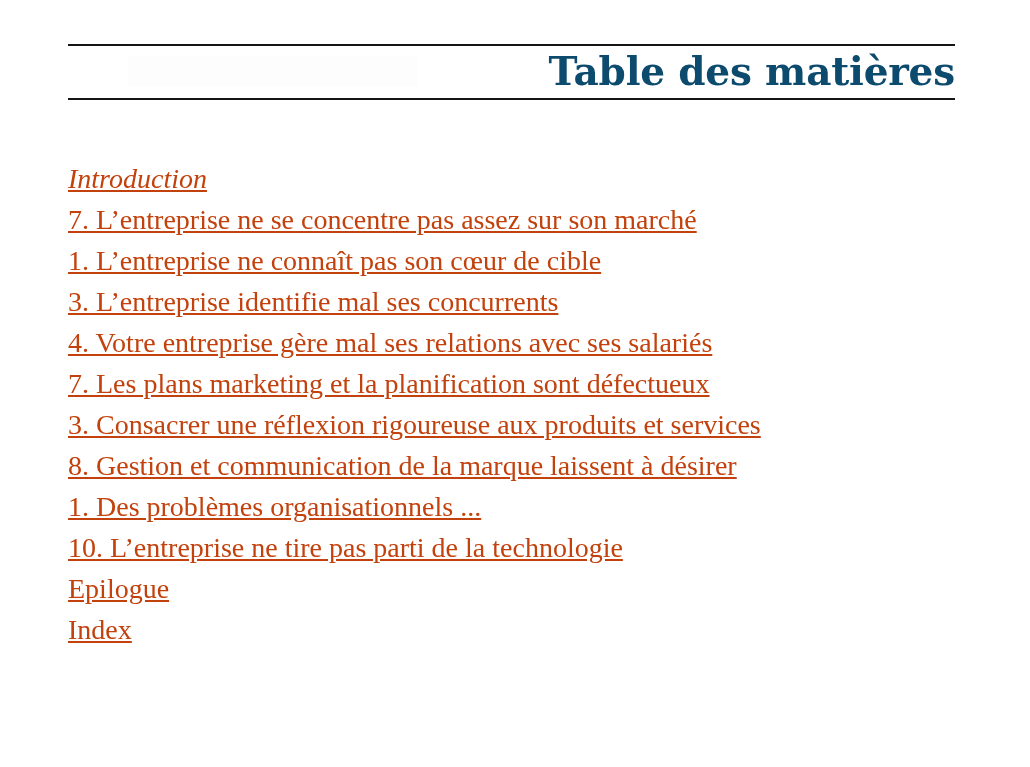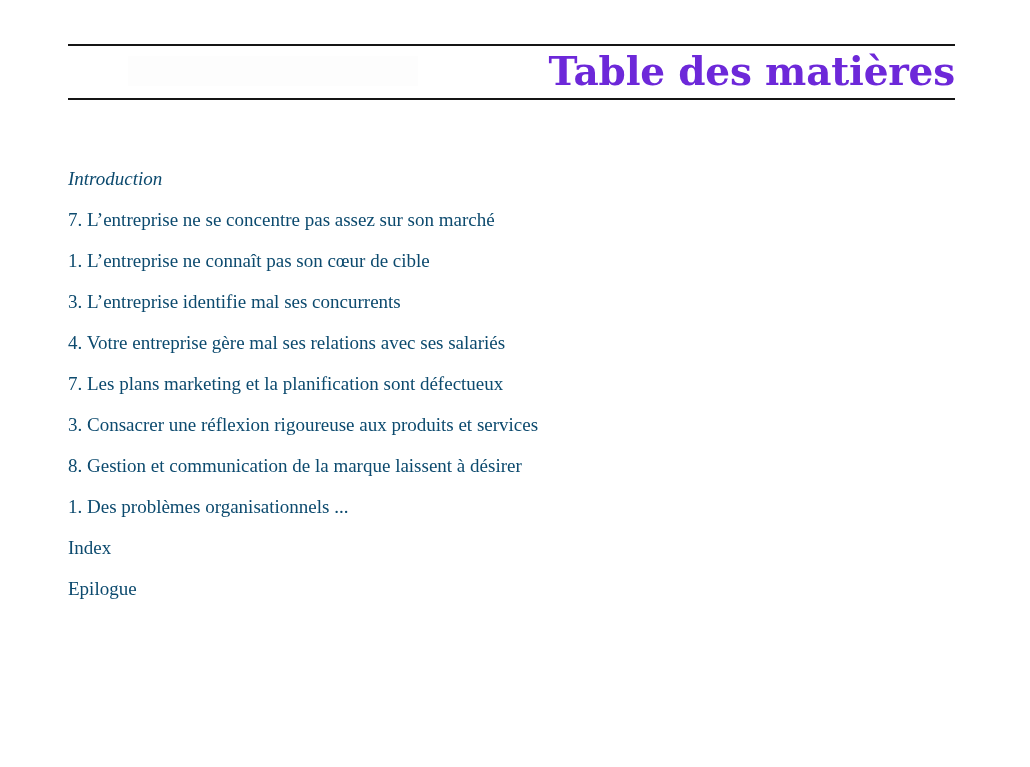--- a/index.html
+++ b/index.html
@@ -75,48 +75,50 @@
     position: absolute;
     left: 68px;
     top: 158px;
     width: 900px;
     list-style: none;
     margin: 0;
     padding: 0;
   }
 
   .toc-entry {
-    font-size: 19px;
+    font-size: 28px;
     line-height: 41px;
-    color: #0c4a6e;
+    color: #c2410c;
     white-space: nowrap;
+    text-decoration: underline;
   }
   .toc-entry.is-italic {
     font-style: italic;
   }
 </style>
 </head>
 <body>
 
 <div class="slide" style="background: rgb(255, 255, 255);">
 
   <div class="header">
     <div class="header-ghost"></div>
     <div class="rule rule-top" style="border-top-color: rgb(21, 21, 21);"></div>
-    <h1 class="page-title" style="color: #6d28d9;">Table des matières</h1>
+    <h1 class="page-title" style="color: #0c4a6e;">Table des matières</h1>
     <div class="rule rule-bottom" style="border-top-color: rgb(21, 21, 21);"></div>
   </div>
 
   <ul class="toc" id="toc-list">
       <li class="toc-entry is-italic">Introduction</li>
       <li class="toc-entry">7. L’entreprise ne se concentre pas assez sur son marché</li>
       <li class="toc-entry">1. L’entreprise ne connaît pas son cœur de cible</li>
       <li class="toc-entry">3. L’entreprise identifie mal ses concurrents</li>
       <li class="toc-entry">4. Votre entreprise gère mal ses relations avec ses salariés</li>
       <li class="toc-entry">7. Les plans marketing et la planification sont défectueux</li>
       <li class="toc-entry">3. Consacrer une réflexion rigoureuse aux produits et services</li>
       <li class="toc-entry">8. Gestion et communication de la marque laissent à désirer</li>
       <li class="toc-entry">1. Des problèmes organisationnels ...</li>
+      <li class="toc-entry">10. L’entreprise ne tire pas parti de la technologie</li>
+      <li class="toc-entry">Epilogue</li>
       <li class="toc-entry">Index</li>
-      <li class="toc-entry">Epilogue</li>
     </ul>
 
 </div>
 
 </body></html>

